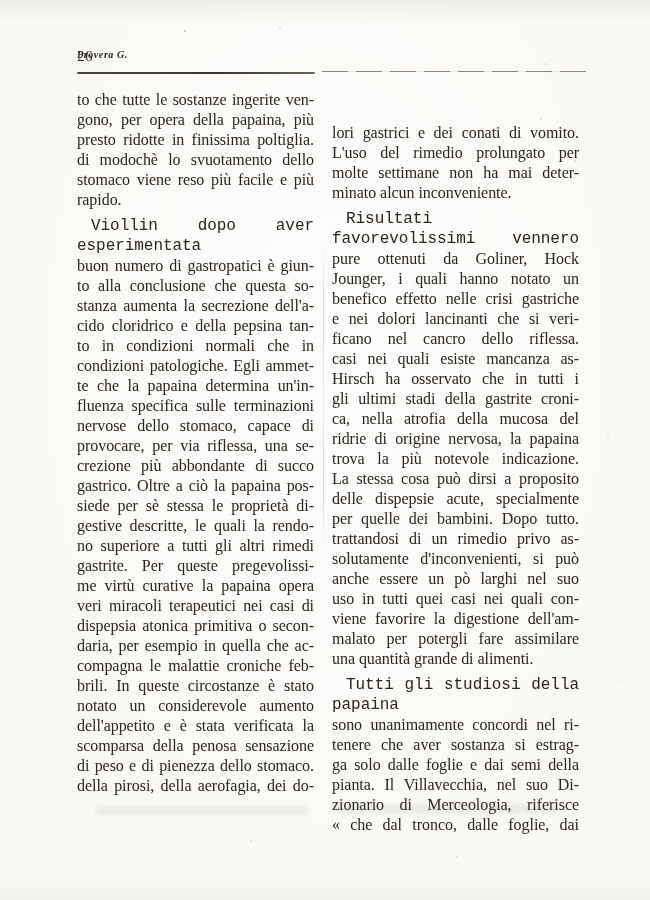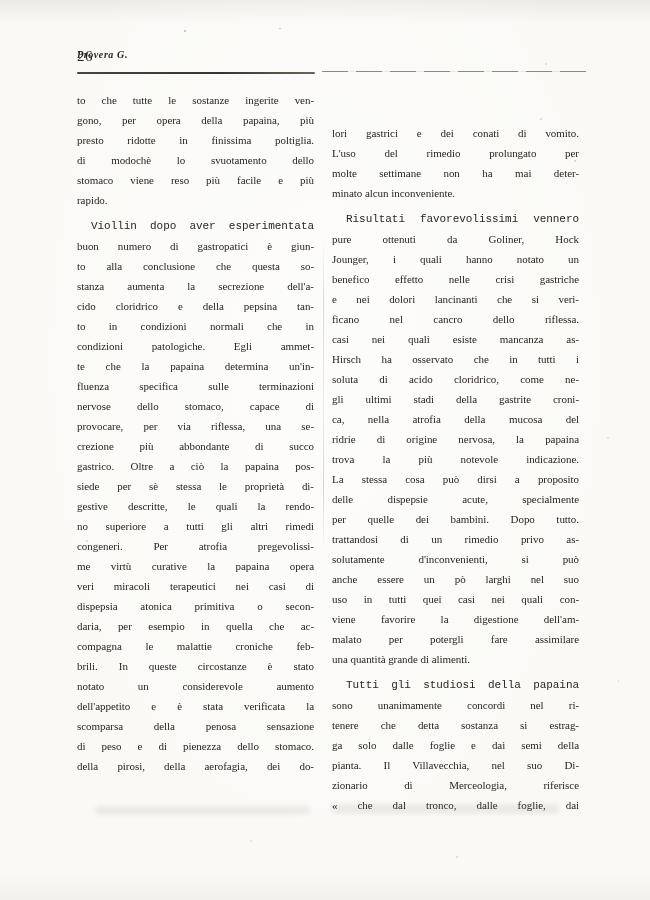--- a/index.html
+++ b/index.html
@@ -71,21 +71,21 @@
   
   .columns {
     position: absolute;
     top: 90px;
     left: 77px;
     width: 502px;
   }
   .col {
     position: absolute;
     top: 0;
-    font-size: 11px;
+    font-size: 16px;
     line-height: 20px;
     letter-spacing: -0.05px;
   }
   .col-left  { left: 0;    width: 237px; }
   .col-right { left: 255px; width: 247px; margin-top: 33px; }
   .para { margin: 0 0 6px 0; }
   .para:last-child { margin-bottom: 0; }
   .line {
     text-align: justify;
     text-align-last: justify;
@@ -163,21 +163,21 @@
           <div class="line">condizioni patologiche. Egli ammet-</div>
           <div class="line">te che la papaina determina un'in-</div>
           <div class="line">fluenza specifica sulle terminazioni</div>
           <div class="line">nervose dello stomaco, capace di</div>
           <div class="line">provocare, per via riflessa, una se-</div>
           <div class="line">crezione più abbondante di succo</div>
           <div class="line">gastrico. Oltre a ciò la papaina pos-</div>
           <div class="line">siede per sè stessa le proprietà di-</div>
           <div class="line">gestive descritte, le quali la rendo-</div>
           <div class="line">no superiore a tutti gli altri rimedi</div>
-          <div class="line">congeneri. Per atrofia pregevolissi-</div>
+          <div class="line">gastrite. Per queste pregevolissi-</div>
           <div class="line">me virtù curative la papaina opera</div>
           <div class="line">veri miracoli terapeutici nei casi di</div>
           <div class="line">dispepsia atonica primitiva o secon-</div>
           <div class="line">daria, per esempio in quella che ac-</div>
           <div class="line">compagna le malattie croniche feb-</div>
           <div class="line">brili. In queste circostanze è stato</div>
           <div class="line">notato un considerevole aumento</div>
           <div class="line">dell'appetito e è stata verificata la</div>
           <div class="line">scomparsa della penosa sensazione</div>
           <div class="line">di peso e di pienezza dello stomaco.</div>
@@ -194,40 +194,39 @@
         </div>
         <div class="para">
           <div class="line first-indent">Risultati favorevolissimi vennero</div>
           <div class="line">pure ottenuti da Goliner, Hock</div>
           <div class="line">Jounger, i quali hanno notato un</div>
           <div class="line">benefico effetto nelle crisi gastriche</div>
           <div class="line">e nei dolori lancinanti che si veri-</div>
           <div class="line">ficano nel cancro dello riflessa.</div>
           <div class="line">casi nei quali esiste mancanza as-</div>
           <div class="line">Hirsch ha osservato che in tutti i</div>
-          <div class="line">soluta di acido cloridrico, come ne-</div>
           <div class="line">gli ultimi stadi della gastrite croni-</div>
           <div class="line">ca, nella atrofia della mucosa del</div>
           <div class="line">ridrie di origine nervosa, la papaina</div>
           <div class="line">trova la più notevole indicazione.</div>
           <div class="line">La stessa cosa può dirsi a proposito</div>
           <div class="line">delle dispepsie acute, specialmente</div>
           <div class="line">per quelle dei bambini. Dopo tutto.</div>
           <div class="line">trattandosi di un rimedio privo as-</div>
           <div class="line">solutamente d'inconvenienti, si può</div>
           <div class="line">anche essere un pò larghi nel suo</div>
           <div class="line">uso in tutti quei casi nei quali con-</div>
           <div class="line">viene favorire la digestione dell'am-</div>
           <div class="line">malato per potergli fare assimilare</div>
           <div class="line par-end">una quantità grande di alimenti.</div>
         </div>
         <div class="para">
           <div class="line first-indent">Tutti gli studiosi della papaina</div>
           <div class="line">sono unanimamente concordi nel ri-</div>
-          <div class="line">tenere che detta sostanza si estrag-</div>
+          <div class="line">tenere che aver sostanza si estrag-</div>
           <div class="line">ga solo dalle foglie e dai semi della</div>
           <div class="line">pianta. Il Villavecchia, nel suo Di-</div>
           <div class="line">zionario di Merceologia, riferisce</div>
           <div class="line">« che dal tronco,  dalle foglie, dai</div>
         </div>
       </div>
   </div>
 
   <div class="ghost-smudge smudge-1"></div>
   <div class="ghost-smudge smudge-2"></div>

